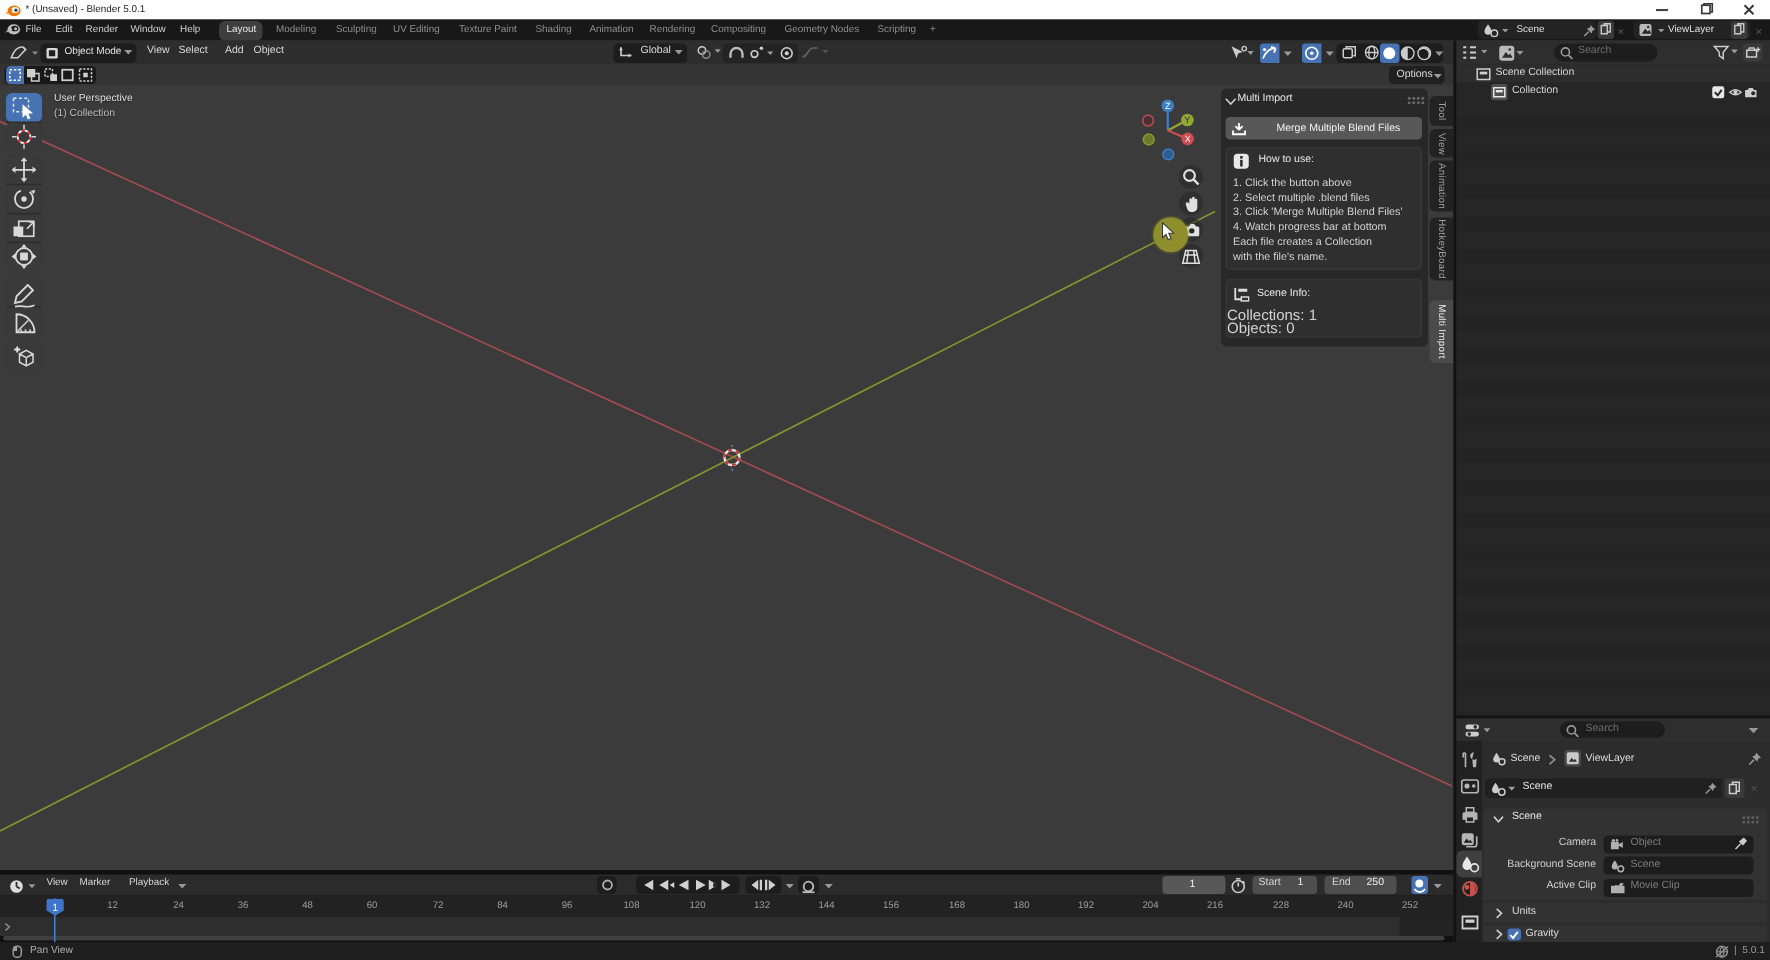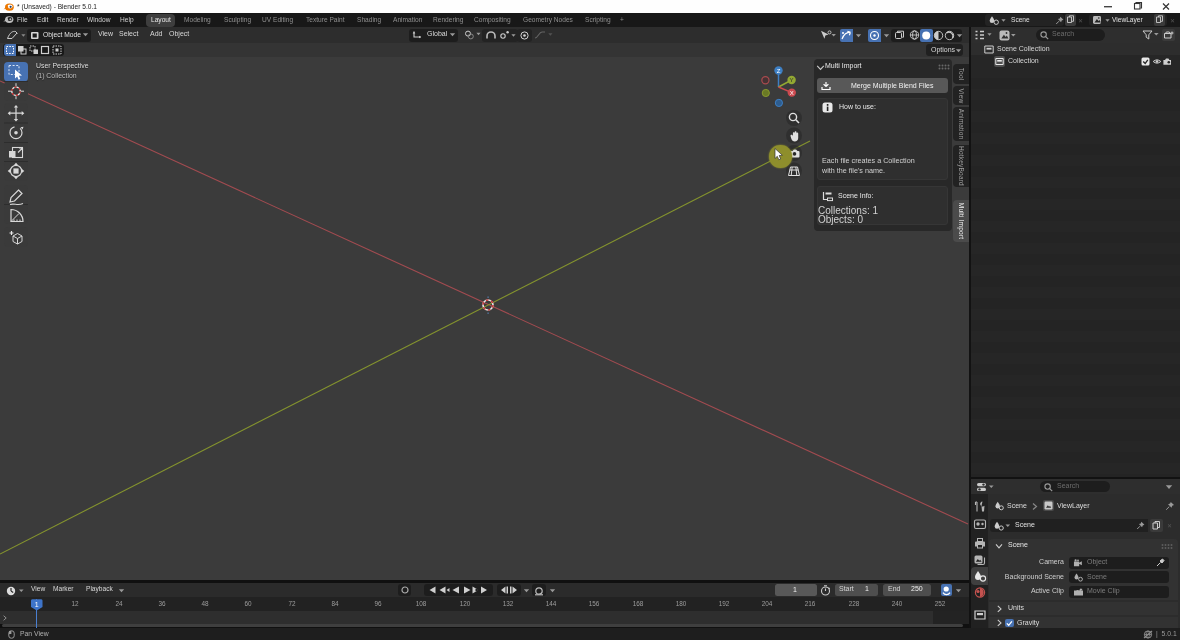--- a/index.html
+++ b/index.html
@@ -370,20 +370,21 @@
       </svg>
       <div class="abs txt" style="left:34px;top:4px;color:#f2f2f2">Merge Multiple Blend Files</div>
     </div>
     <div class="abs" style="left:3px;top:39px;width:131px;height:82px;background:#2f2f2f;border-radius:3px;border:1px solid #363636">
       <svg class="abs" style="left:3.5px;top:3px" width="11" height="11" viewBox="0 0 11 11">
         <rect x="0.5" y="0.5" width="10" height="10" rx="2.5" fill="#e8e8e8"></rect>
         <rect x="4.8" y="2" width="1.6" height="1.8" fill="#222"></rect>
         <rect x="4.8" y="4.6" width="1.6" height="4.4" fill="#222"></rect>
       </svg>
       <div class="abs txt" style="left:21px;top:4px;color:#e8e8e8">How to use:</div>
+      <div class="abs" style="left:4px;top:18px;font-size:7.2px;color:#d2d2d2;line-height:9.7px;white-space:nowrap">1. Click the button above<br>2. Select multiple .blend files<br>3. Click 'Merge Multiple Blend Files'<br>4. Watch progress bar at bottom</div>
       <div class="abs" style="left:4px;top:56.5px;font-size:7.2px;color:#d2d2d2;line-height:10px;white-space:nowrap">Each file creates a Collection<br>with the file's name.</div>
     </div>
     <div class="abs" style="left:3px;top:127px;width:131px;height:39px;background:#2f2f2f;border-radius:3px;border:1px solid #363636">
       <svg class="abs" style="left:4px;top:3.5px" width="11" height="11" viewBox="0 0 11 11">
         <path d="M1.5 1 v7.5 h4" stroke="#ddd" stroke-width="1.2" fill="none"></path>
         <rect x="3.5" y="1.5" width="6" height="2" fill="#ddd"></rect>
         <rect x="5.5" y="7" width="5" height="2.6" fill="none" stroke="#ddd" stroke-width="1"></rect>
       </svg>
       <div class="abs txt" style="left:20px;top:5px;color:#e8e8e8">Scene Info:</div>
       <div class="abs" style="left:0;top:18.5px;font-size:10px;color:#d2d2d2;line-height:9.7px">Collections: 1<br>Objects: 0</div>

